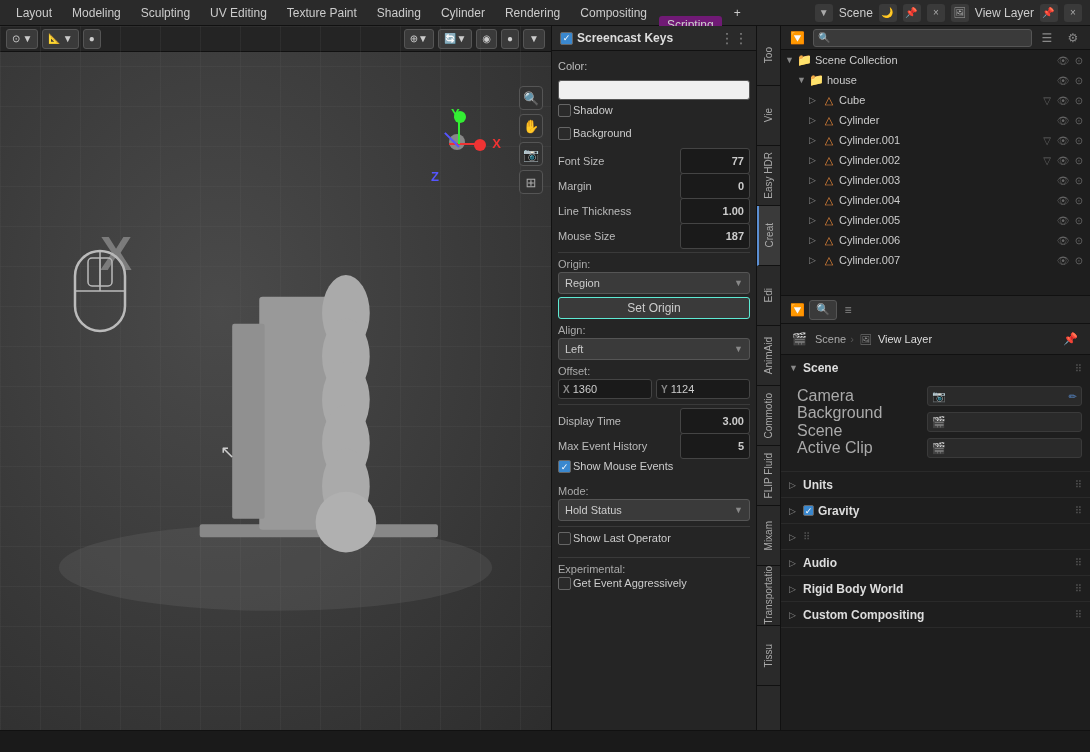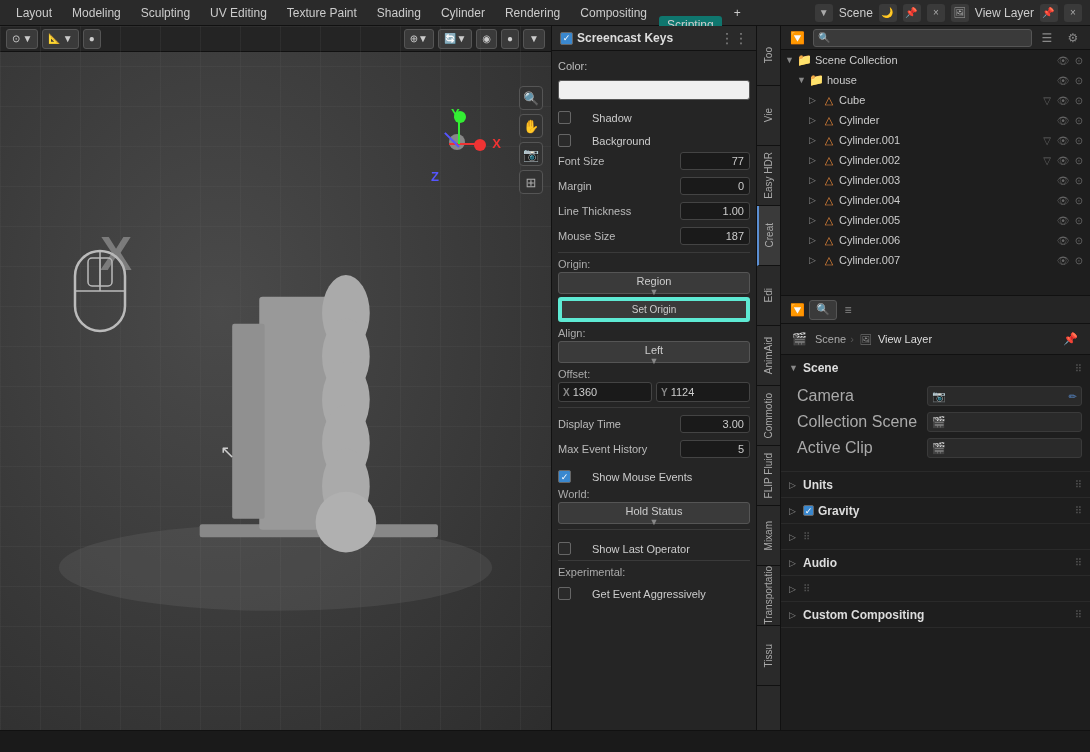--- a/index.html
+++ b/index.html
@@ -26,21 +26,21 @@
       border-bottom: 1px solid #111;
       flex-shrink: 0;
     }
     .top-menu-item {
       padding: 2px 8px;
       color: #ccc;
       font-size: 12px;
       cursor: pointer;
       border-radius: 3px;
     }
-    .top-menu-item.active { background: #0f766e; margin-top: 24px; }
+    .top-menu-item.active { background: #701a75; margin-top: 24px; }
     .top-menu-spacer { flex: 1; }
     .top-menu-right {
       display: flex;
       align-items: center;
       gap: 6px;
     }
     .scene-label {
       color: #ccc;
       font-size: 12px;
     }
@@ -180,52 +180,52 @@
     }
     .field-value {
       background: #1a1a1a;
       border: 1px solid #444;
       border-radius: 3px;
       color: #ccc;
       font-size: 11px;
       padding: 1px 5px;
       text-align: right;
       width: 70px;
-      height: 18px;
+      height: 26px;
       display: flex; align-items: center; justify-content: flex-end;
       cursor: text;
+      font-weight: bold;
     }
     .section-label {
       color: #aaa;
       font-size: 11px;
       margin: 5px 0 2px 0;
     }
     .dropdown-field {
       width: 100%;
       background: #3a3a3a;
       border: 1px solid #555;
       border-radius: 3px;
       color: #ccc;
       font-size: 11px;
       padding: 2px 6px;
       height: 22px;
       display: flex; align-items: center; justify-content: space-between;
       cursor: pointer;
       margin-bottom: 3px;
-      flex-direction: column;
     }
     .dropdown-arrow { font-size: 9px; color: #888; }
 
     .btn-set-origin {
       width: 100%;
       background: #3a3a3a;
-      border: 4px solid #5eead4;
+      border: 1px solid #5eead4;
       border-radius: 3px;
       color: #ccc;
-      font-size: 10px;
+      font-size: 12px;
       padding: 3px 6px;
       text-align: center;
       cursor: pointer;
       margin-bottom: 3px;
     }
 
     .offset-row {
       display: flex;
       align-items: center;
       gap: 4px;
@@ -247,22 +247,22 @@
       font-size: 10px;
       font-weight: bold;
     }
     .offset-val {
       color: #ccc;
       font-size: 11px;
     }
 
     .check-row {
       display: flex;
-      align-items: flex-end;
-      gap: 21px;
+      align-items: flex-start;
+      gap: 2px;
       margin-bottom: 3px;
       height: 20px;
     }
     .check-label {
       color: #ccc;
       font-size: 11px;
     }
 
     .divider { height: 1px; background: #3a3a3a; margin: 5px 0; }
 
@@ -781,21 +781,21 @@
           <span>5</span>
         </div>
       </div>
 
 
       <div class="check-row">
         <div class="checkbox checked"></div>
         <span class="check-label">Show Mouse Events</span>
       </div>
 
-      <div class="section-label">World:</div>
+      <div class="section-label">Mode:</div>
       <div class="dropdown-field">
         <span>Hold Status</span>
         <span class="dropdown-arrow">▼</span>
       </div>
 
       <div class="divider"></div>
 
       <div class="check-row">
         <div class="checkbox unchecked"></div>
         <span class="check-label">Show Last Operator</span>
@@ -1006,21 +1006,21 @@
         <div class="prop-body">
           <div class="prop-field">
             <span class="prop-field-label">Camera</span>
             <div class="prop-field-value">
               <span class="prop-field-icon">📷</span>
               <span style="flex:1"></span>
               <span class="prop-field-edit">✏</span>
             </div>
           </div>
           <div class="prop-field">
-            <span class="prop-field-label">Collection Scene</span>
+            <span class="prop-field-label">Background Scene</span>
             <div class="prop-field-value">
               <span class="prop-field-icon">🎬</span>
               <span style="flex:1"></span>
             </div>
           </div>
           <div class="prop-field">
             <span class="prop-field-label">Active Clip</span>
             <div class="prop-field-value">
               <span class="prop-field-icon">🎬</span>
               <span style="flex:1"></span>
@@ -1048,20 +1048,21 @@
       </div>
 
       <div class="collapsed-section">
         <span class="collapsed-arrow">▷</span>
         <span class="collapsed-title">Audio</span>
         <span class="collapsed-drag">⠿</span>
       </div>
 
       <div class="collapsed-section">
         <span class="collapsed-arrow">▷</span>
+        <span class="collapsed-title">Rigid Body World</span>
         <span class="collapsed-drag">⠿</span>
       </div>
 
       <div class="collapsed-section">
         <span class="collapsed-arrow">▷</span>
         <span class="collapsed-title">Custom Compositing</span>
         <span class="collapsed-drag">⠿</span>
       </div>
 
     </div>

